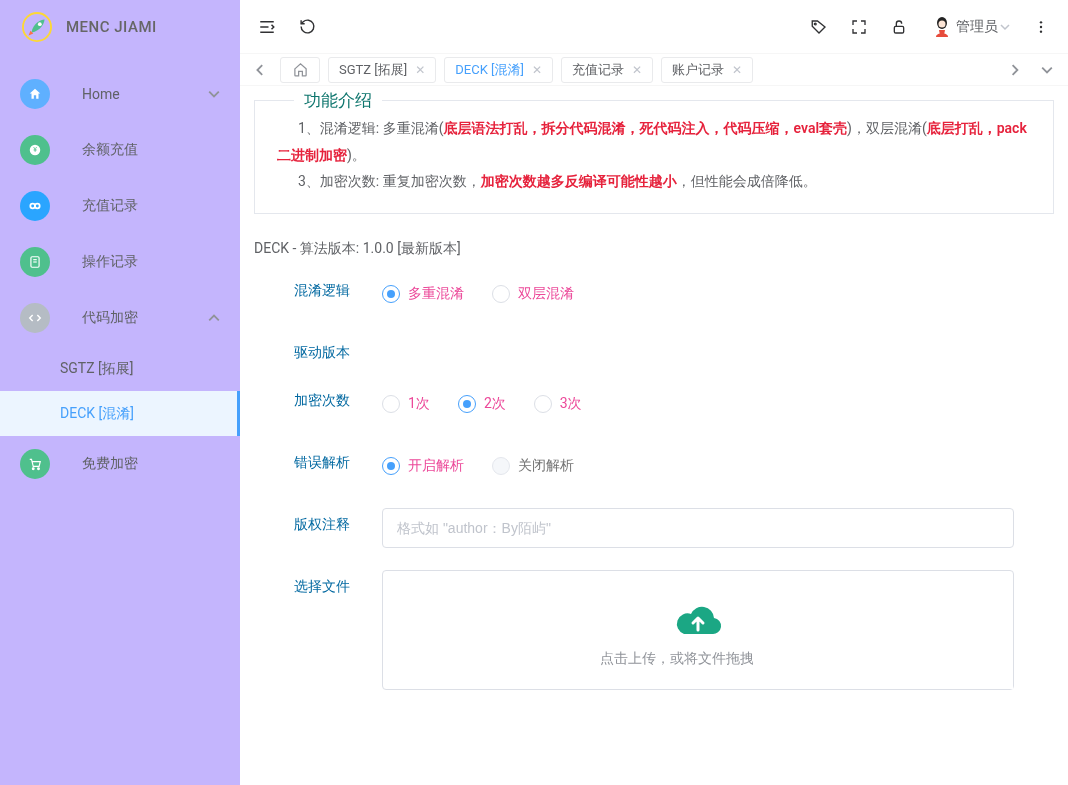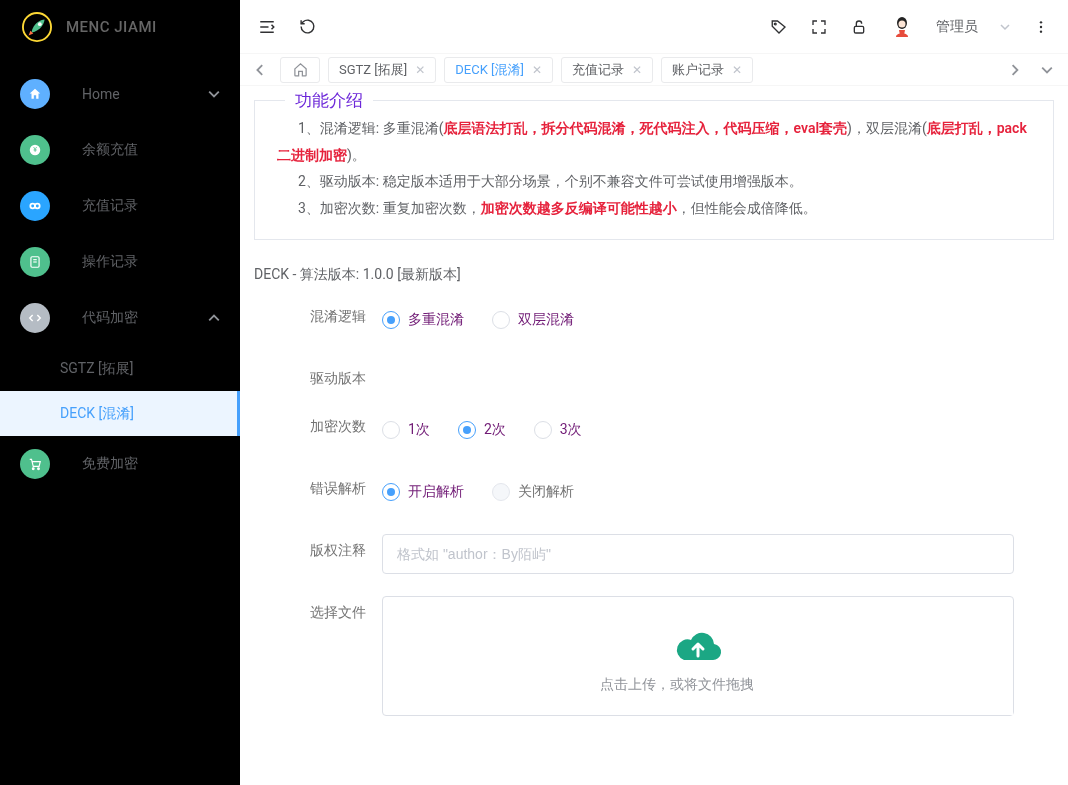--- a/index.html
+++ b/index.html
@@ -1,76 +1,76 @@
 <!DOCTYPE html>
 <html><head>
 <meta charset="utf-8">
 <style>
 * { box-sizing: border-box; margin: 0; padding: 0; }
 body { font-family: -apple-system, BlinkMacSystemFont, "Segoe UI", Roboto, "Helvetica Neue", Arial, "Microsoft YaHei", sans-serif; font-size: 14px; color: #606266; background: #f5f5f5; overflow: hidden; }
 
 .app { display: flex; height: 785px; width: 1068px; }
 
 
-.sidebar { width: 240px; background: #000000; flex-shrink: 0; display: flex; flex-direction: column; }
+.sidebar { width: 240px; background: #c4b5fd; flex-shrink: 0; display: flex; flex-direction: column; }
 .logo-area { height: 54px; display: flex; align-items: center; padding-left: 22px; gap: 14px; }
 .logo-icon { width: 30px; height: 30px; }
 .logo-text { font-size: 15px; color: #666; font-weight: 500; letter-spacing: 0.5px; }
 .menu { list-style: none; padding-top: 12px; flex: 1; overflow-y: auto; }
 .menu-item { height: 56px; display: flex; align-items: center; padding-left: 20px; cursor: pointer; position: relative; gap: 22px; }
 .menu-icon { width: 30px; height: 30px; border-radius: 50%; display: flex; align-items: center; justify-content: center; margin-right: 10px; flex-shrink: 0; }
 .menu-label { flex: 1; color: #606266; font-size: 14px; }
 .menu-arrow { margin-right: 20px; color: #909399; transition: transform .2s; }
 .menu-arrow.open { transform: rotate(180deg); }
 .submenu { list-style: none; }
 .submenu-item { height: 45px; display: flex; align-items: center; padding-left: 60px; cursor: pointer; color: #606266; }
 .submenu-item.active { color: #46a0fc; background: #ecf5ff; border-right: 3px solid #46a0fc; }
 
 
 .main { flex: 1; display: flex; flex-direction: column; background: #fff; }
 
 
 .topbar { height: 54px; border-bottom: 1px solid #f6f6f6; display: flex; align-items: center; padding: 0 18px; justify-content: space-between; }
 .topbar-left, .topbar-right { display: flex; align-items: center; gap: 22px; }
 .top-icon { width: 18px; height: 18px; color: #303133; cursor: pointer; display: inline-flex; align-items: center; justify-content: center; }
-.user-block { display: flex; align-items: center; gap: 22px; cursor: pointer; }
+.user-block { display: flex; align-items: center; gap: 2px; cursor: pointer; }
 .user-avatar { width: 24px; height: 24px; border-radius: 50%; }
 .user-name { font-size: 14px; color: #606266; }
 .dropdown-caret { color: #c0c4cc; }
 
 
 .tabs-bar { height: 32px; border-bottom: 1px solid #f6f6f6; display: flex; align-items: center; padding: 0 8px; gap: 6px; }
 .tab-navbtn { width: 26px; height: 26px; display: flex; align-items: center; justify-content: center; cursor: pointer; color: #909399; }
 .tabs-scroll { display: flex; align-items: center; gap: 8px; flex: 1; }
 .tab-home { width: 40px; height: 26px; border: 1px solid #e9eaec; border-radius: 3px; display: flex; align-items: center; justify-content: center; cursor: pointer; color: #909399; }
 .tab { height: 26px; border: 1px solid #e9eaec; border-radius: 3px; display: flex; align-items: center; padding: 0 10px; cursor: pointer; font-size: 13px; color: #606266; gap: 8px; }
 .tab.active { color: #46a0fc; }
 .tab-close { color: #c0c4cc; font-size: 12px; }
 
 
 .content { flex: 1; overflow-y: auto; padding: 14px; background: #fff; }
 .fieldset { border: 1px solid #e4e7ed; padding: 14px 22px 18px; position: relative; margin-bottom: 26px; }
-.legend-title { position: absolute; top: -12px; left: 30px; background: #fff; padding: 0 10px; font-size: 17px; color: #6d28d9; }
+.legend-title { position: absolute; top: -12px; left: 39px; background: #fff; padding: 0 10px; font-size: 17px; color: #0f766e; }
 .intro-body { color: #606266; line-height: 1.9; font-size: 14px; }
 .intro-body .hl { color: #e6223c; font-weight: 600; }
 
 .subheader { font-size: 14px; color: #606266; margin: 8px 0 16px; }
 
 .form { padding: 0 40px; }
 .form-row { display: flex; align-items: flex-start; margin-bottom: 22px; }
-.form-label { width: 72px; text-align: right; margin-right: 16px; padding-top: 8px; font-size: 14px; color: #737373; flex-shrink: 0; }
+.form-label { width: 72px; text-align: left; margin-right: 16px; padding-top: 8px; font-size: 14px; color: #0369a1; flex-shrink: 0; }
 .form-ctrl { flex: 1; display: flex; align-items: center; flex-wrap: wrap; gap: 28px; min-height: 40px; }
 .radio { display: inline-flex; align-items: center; cursor: pointer; gap: 8px; }
 .radio-dot { width: 18px; height: 18px; border: 1px solid #dcdfe6; border-radius: 50%; display: inline-flex; align-items: center; justify-content: center; }
 .radio.checked .radio-dot { border-color: #46a0fc; }
 .radio.checked .radio-dot::after { content:""; width: 8px; height: 8px; border-radius: 50%; background: #46a0fc; }
 .radio.disabled { cursor: not-allowed; }
 .radio.disabled .radio-label { color: #737373; }
 .radio.disabled .radio-dot { border-color: #e4e7ed; background: #f5f7fa; }
-.radio-label { font-size: 14px; color: #701a75; }
+.radio-label { font-size: 14px; color: #ec4899; }
 
 .input { flex: 1; height: 40px; border: 1px solid #dcdfe6; border-radius: 4px; padding: 0 14px; font-size: 14px; color: #606266; outline: none; }
 .input::placeholder { color: #c0c4cc; }
 
 .uploader { flex: 1; min-height: 120px; border: 1px solid #dcdfe6; border-radius: 4px; padding: 18px 0 12px; display: flex; flex-direction: column; align-items: center; justify-content: center; cursor: pointer; position: relative; }
 .uploader-cover { position: absolute; right: 0; bottom: 0; width: 260px; height: 100px; background: #fff; }
 .upload-icon { color: #1ba784; margin-bottom: 10px; }
 .upload-text { color: #909399; font-size: 14px; }
 </style>
 </head>
@@ -262,21 +262,20 @@
         </span>
     </div>
 
     <div class="content">
       <div class="fieldset">
         <span class="legend-title">功能介绍</span>
         <div class="intro-body">
           <div style="text-indent:1.5em;">
             <span>1、混淆逻辑: 多重混淆(</span><span class="hl">底层语法打乱，拆分代码混淆，死代码注入，代码压缩，eval套壳</span><span>)，双层混淆(</span><span class="hl">底层打乱，pack二进制加密</span><span>)。</span>
           </div>
-          <div style="text-indent:1.5em;">2、驱动版本: 稳定版本适用于大部分场景，个别不兼容文件可尝试使用增强版本。</div>
           <div style="text-indent:1.5em;">
             <span>3、加密次数: 重复加密次数，</span><span class="hl">加密次数越多反编译可能性越小</span><span>，但性能会成倍降低。</span>
           </div>
         </div>
       </div>
 
       <div class="subheader">DECK - 算法版本: 1.0.0 [最新版本]</div>
 
       <div class="form">
         <div class="form-row">

